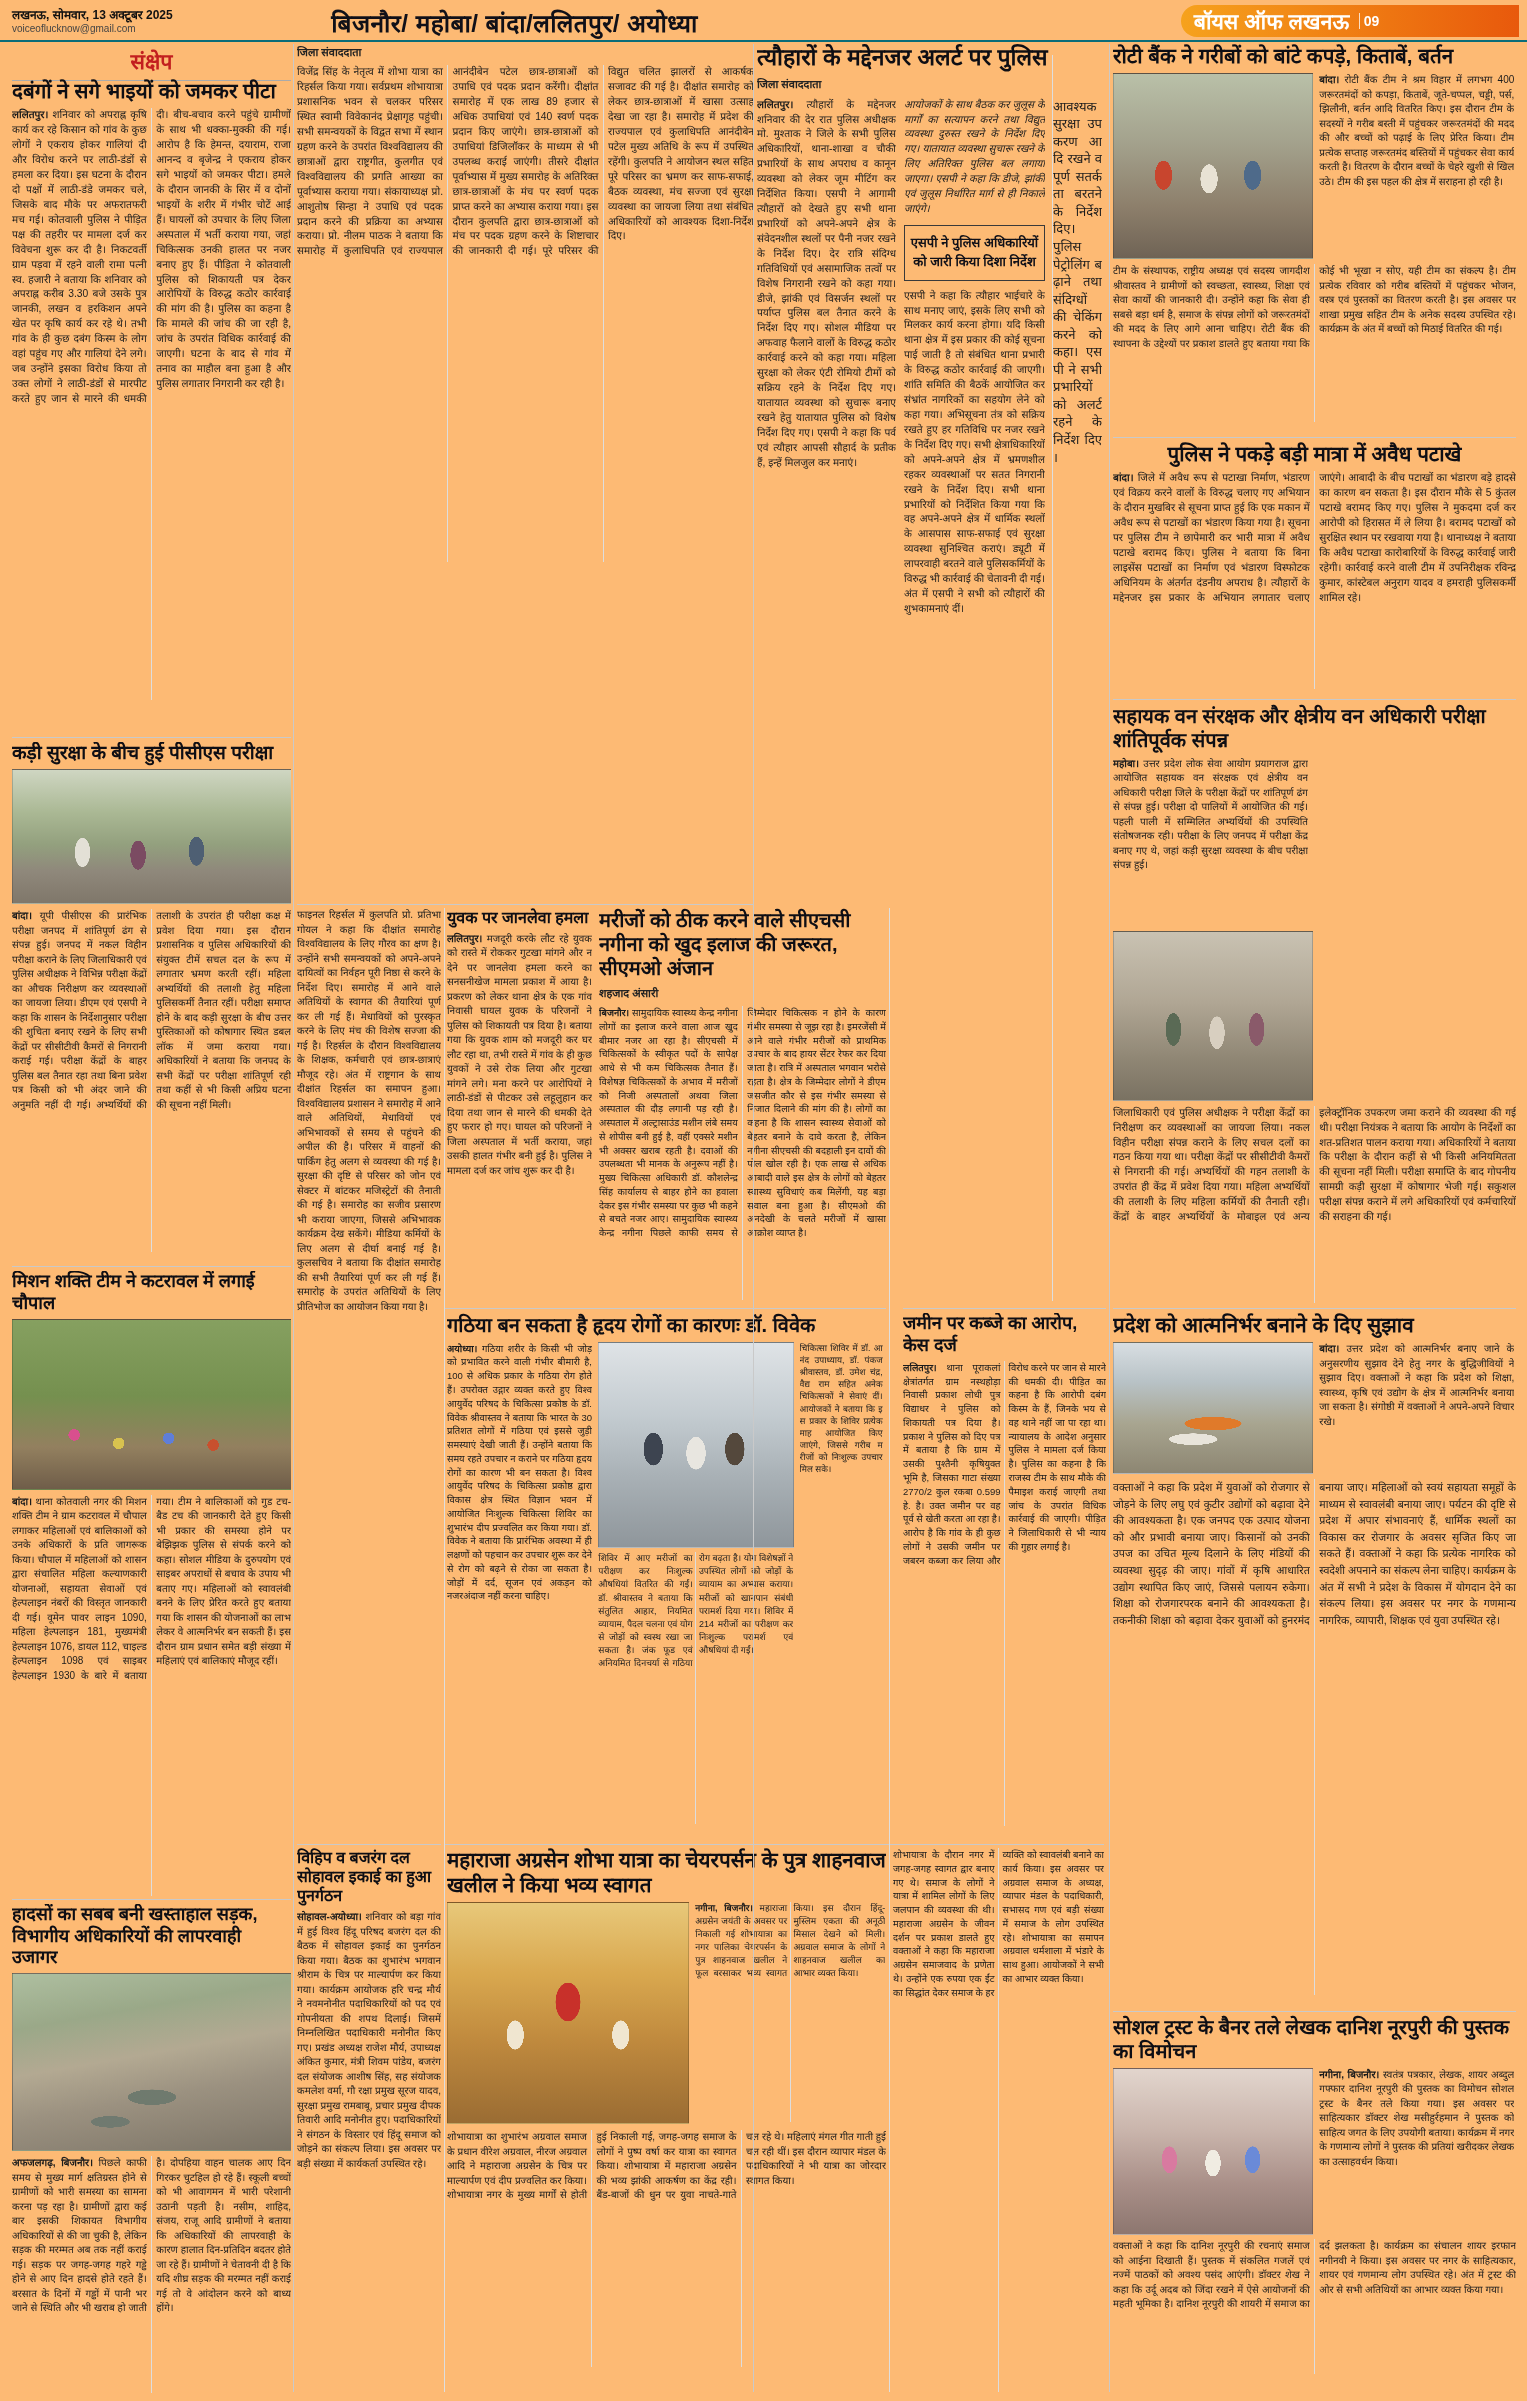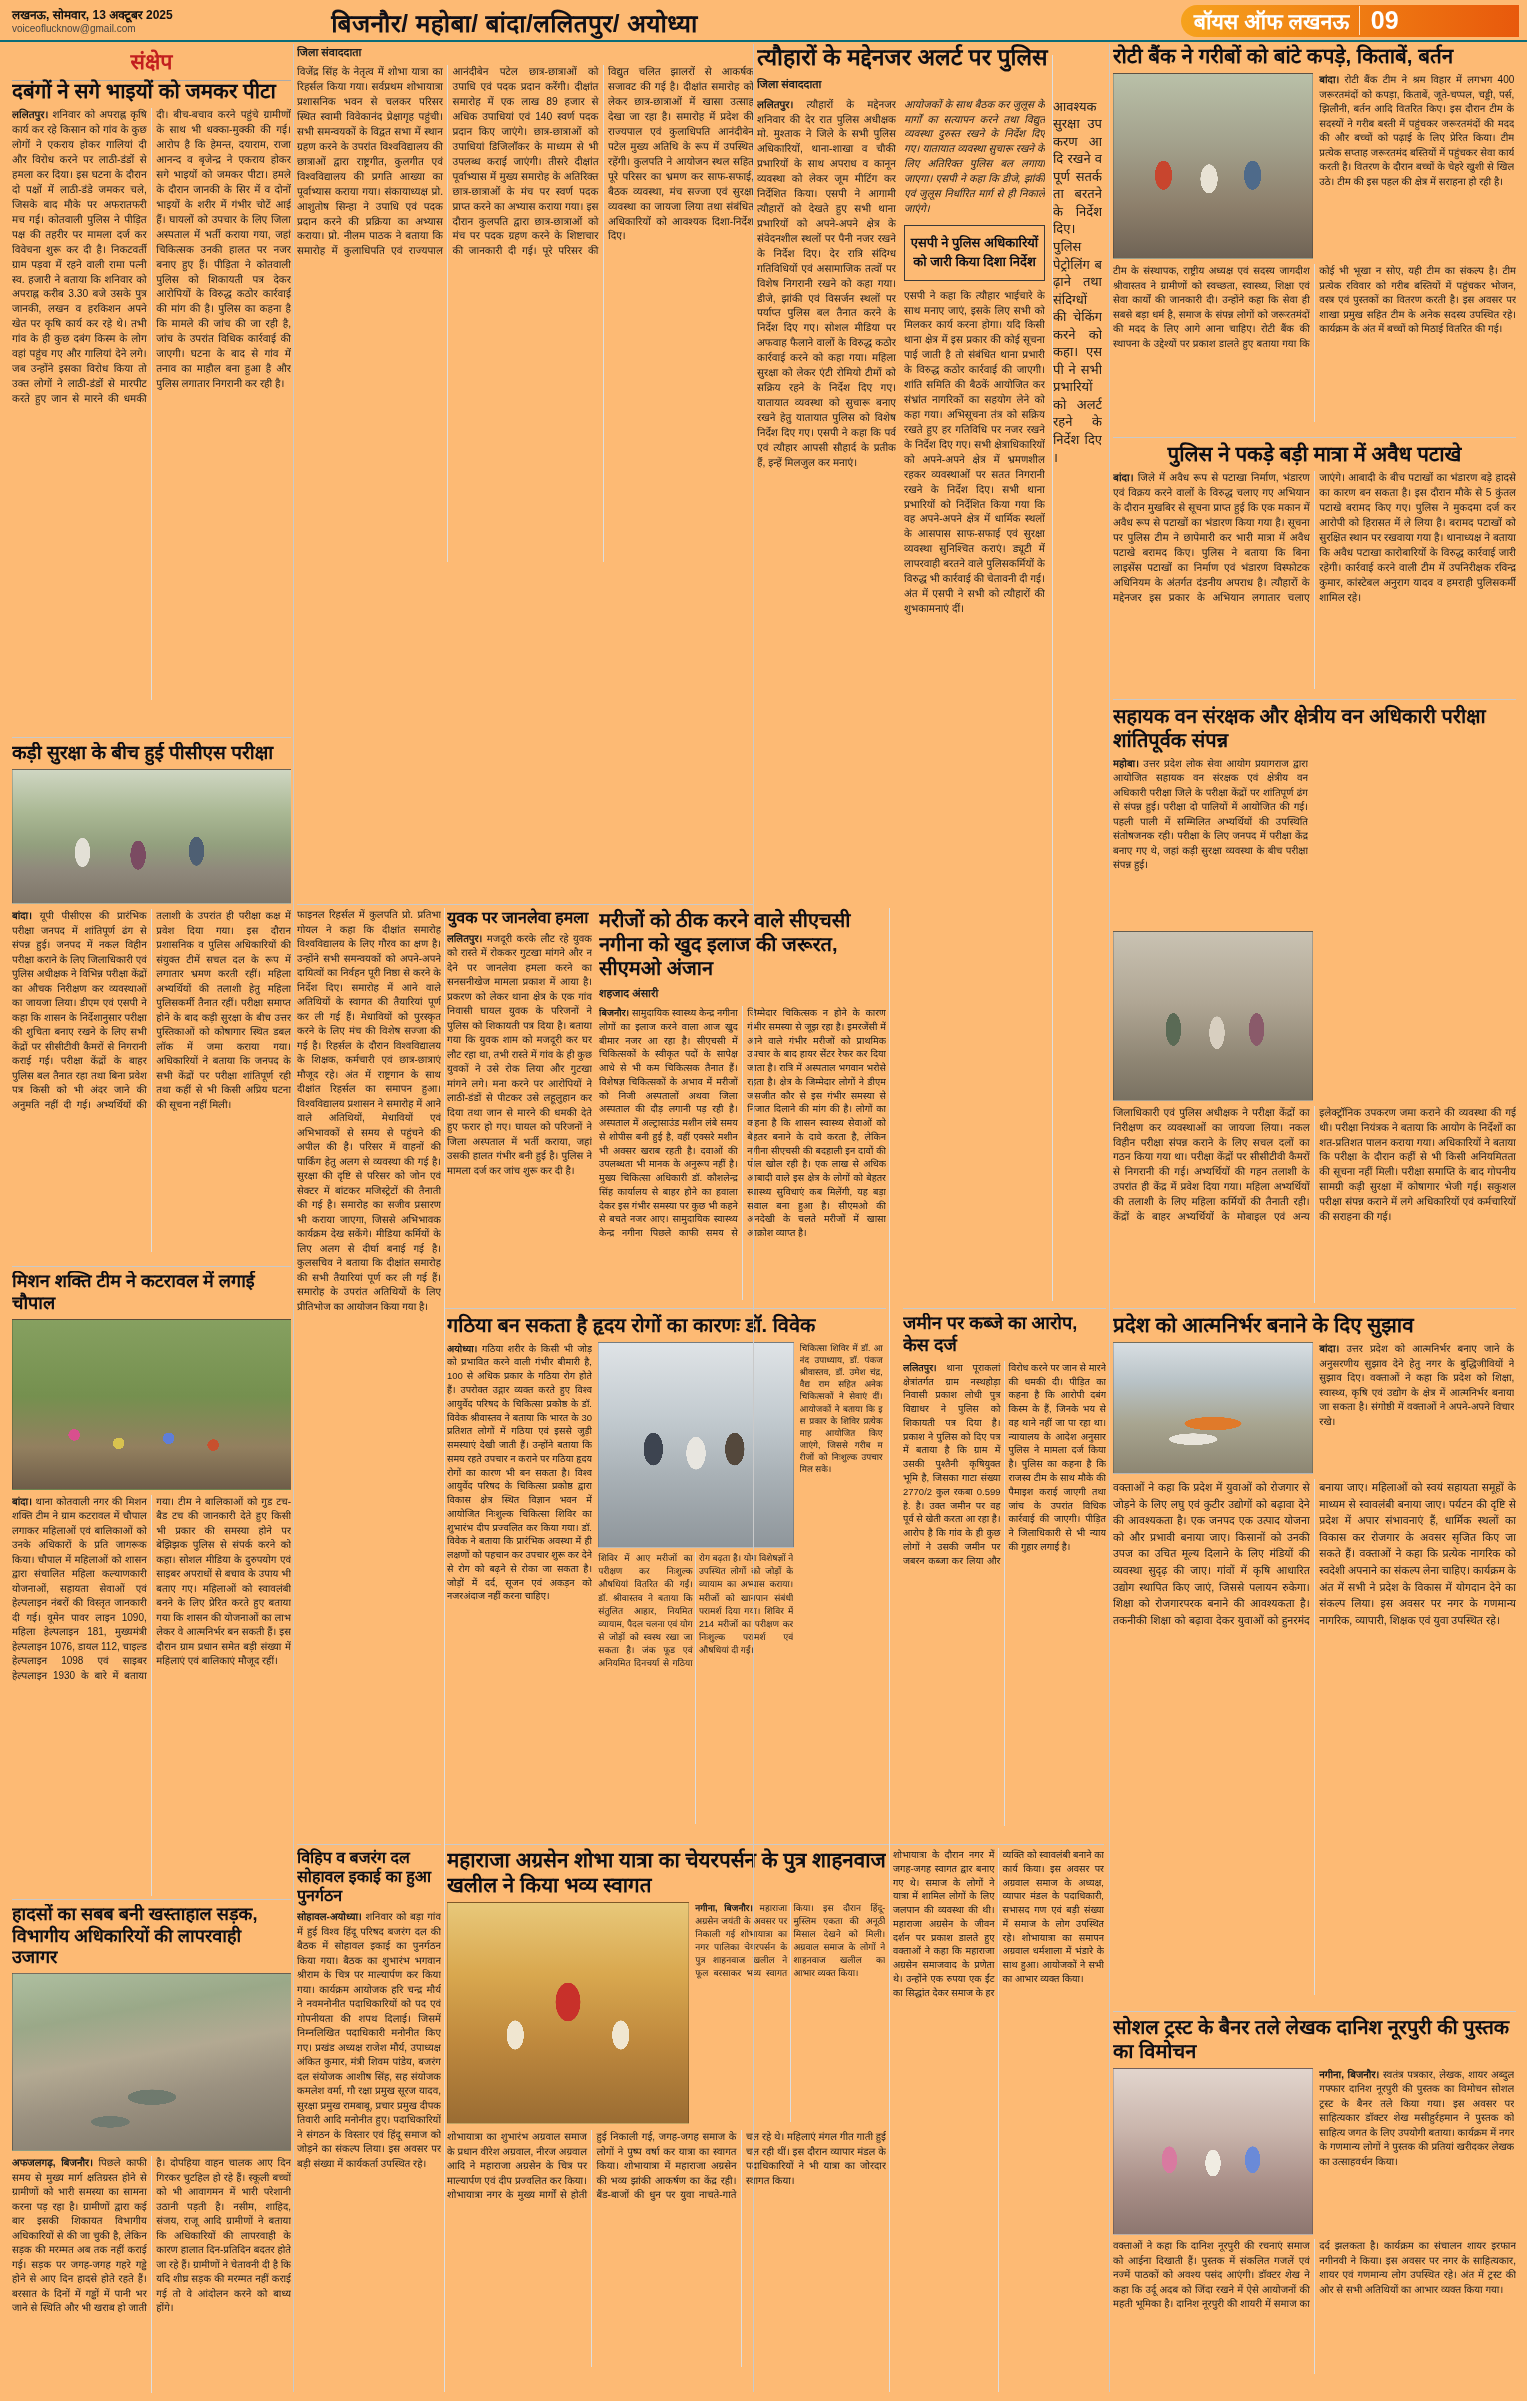--- a/index.html
+++ b/index.html
@@ -8,21 +8,21 @@
         font-family:"Liberation Sans","DejaVu Sans",sans-serif;color:#1c1c1c;overflow:hidden;}
   .abs{position:absolute;}
   
   .mh-left1{font-size:12px;font-weight:700;color:#111;}
   .mh-left2{font-size:10px;color:#444;}
   .mh-center{font-size:24.5px;font-weight:800;color:#101018;text-align:center;letter-spacing:0.4px;}
   .badge{display:flex;align-items:center;gap:9.5px;padding:0 12.7px;height:32px;
          background:linear-gradient(90deg,#f6a21d 0%,#ef7a12 55%,#e8590c 100%);
          border-radius:17.4px 0 0 17.4px;}
   .badge .brand{font-size:21.4px;font-weight:800;color:#fff;white-space:nowrap;}
-  .badge .pno{font-size:25px;font-weight:800;color:#fff;border-left:1.6px solid rgba(255,255,255,.75);padding-left:11px;}
+  .badge .pno{font-size:14px;font-weight:800;color:#fff;border-left:1.6px solid rgba(255,255,255,.75);padding-left:4px;}
   .rule-teal{background:#0b6c78;}
   
   .hl{font-weight:700;color:#0e0e14;line-height:1.2;margin:0 0 4.7px;}
   .hl-main{font-size:34px;line-height:1.08;text-align:center;}
   .hl-29{font-size:23px;} .hl-26{font-size:20.6px;}
   .hl-25{font-size:20px;} .hl-24{font-size:19px;} .hl-23{font-size:18px;} .hl-20{font-size:16px;}
   .center{text-align:center;}
   .byline{font-weight:700;font-size:11px;color:#222;margin:0 0 6.3px;}
   .brief{font-size:21.4px;font-weight:800;color:#c21f1f;text-align:center;
          border-bottom:0.8px solid #aaa;padding-bottom:4.7px;}

